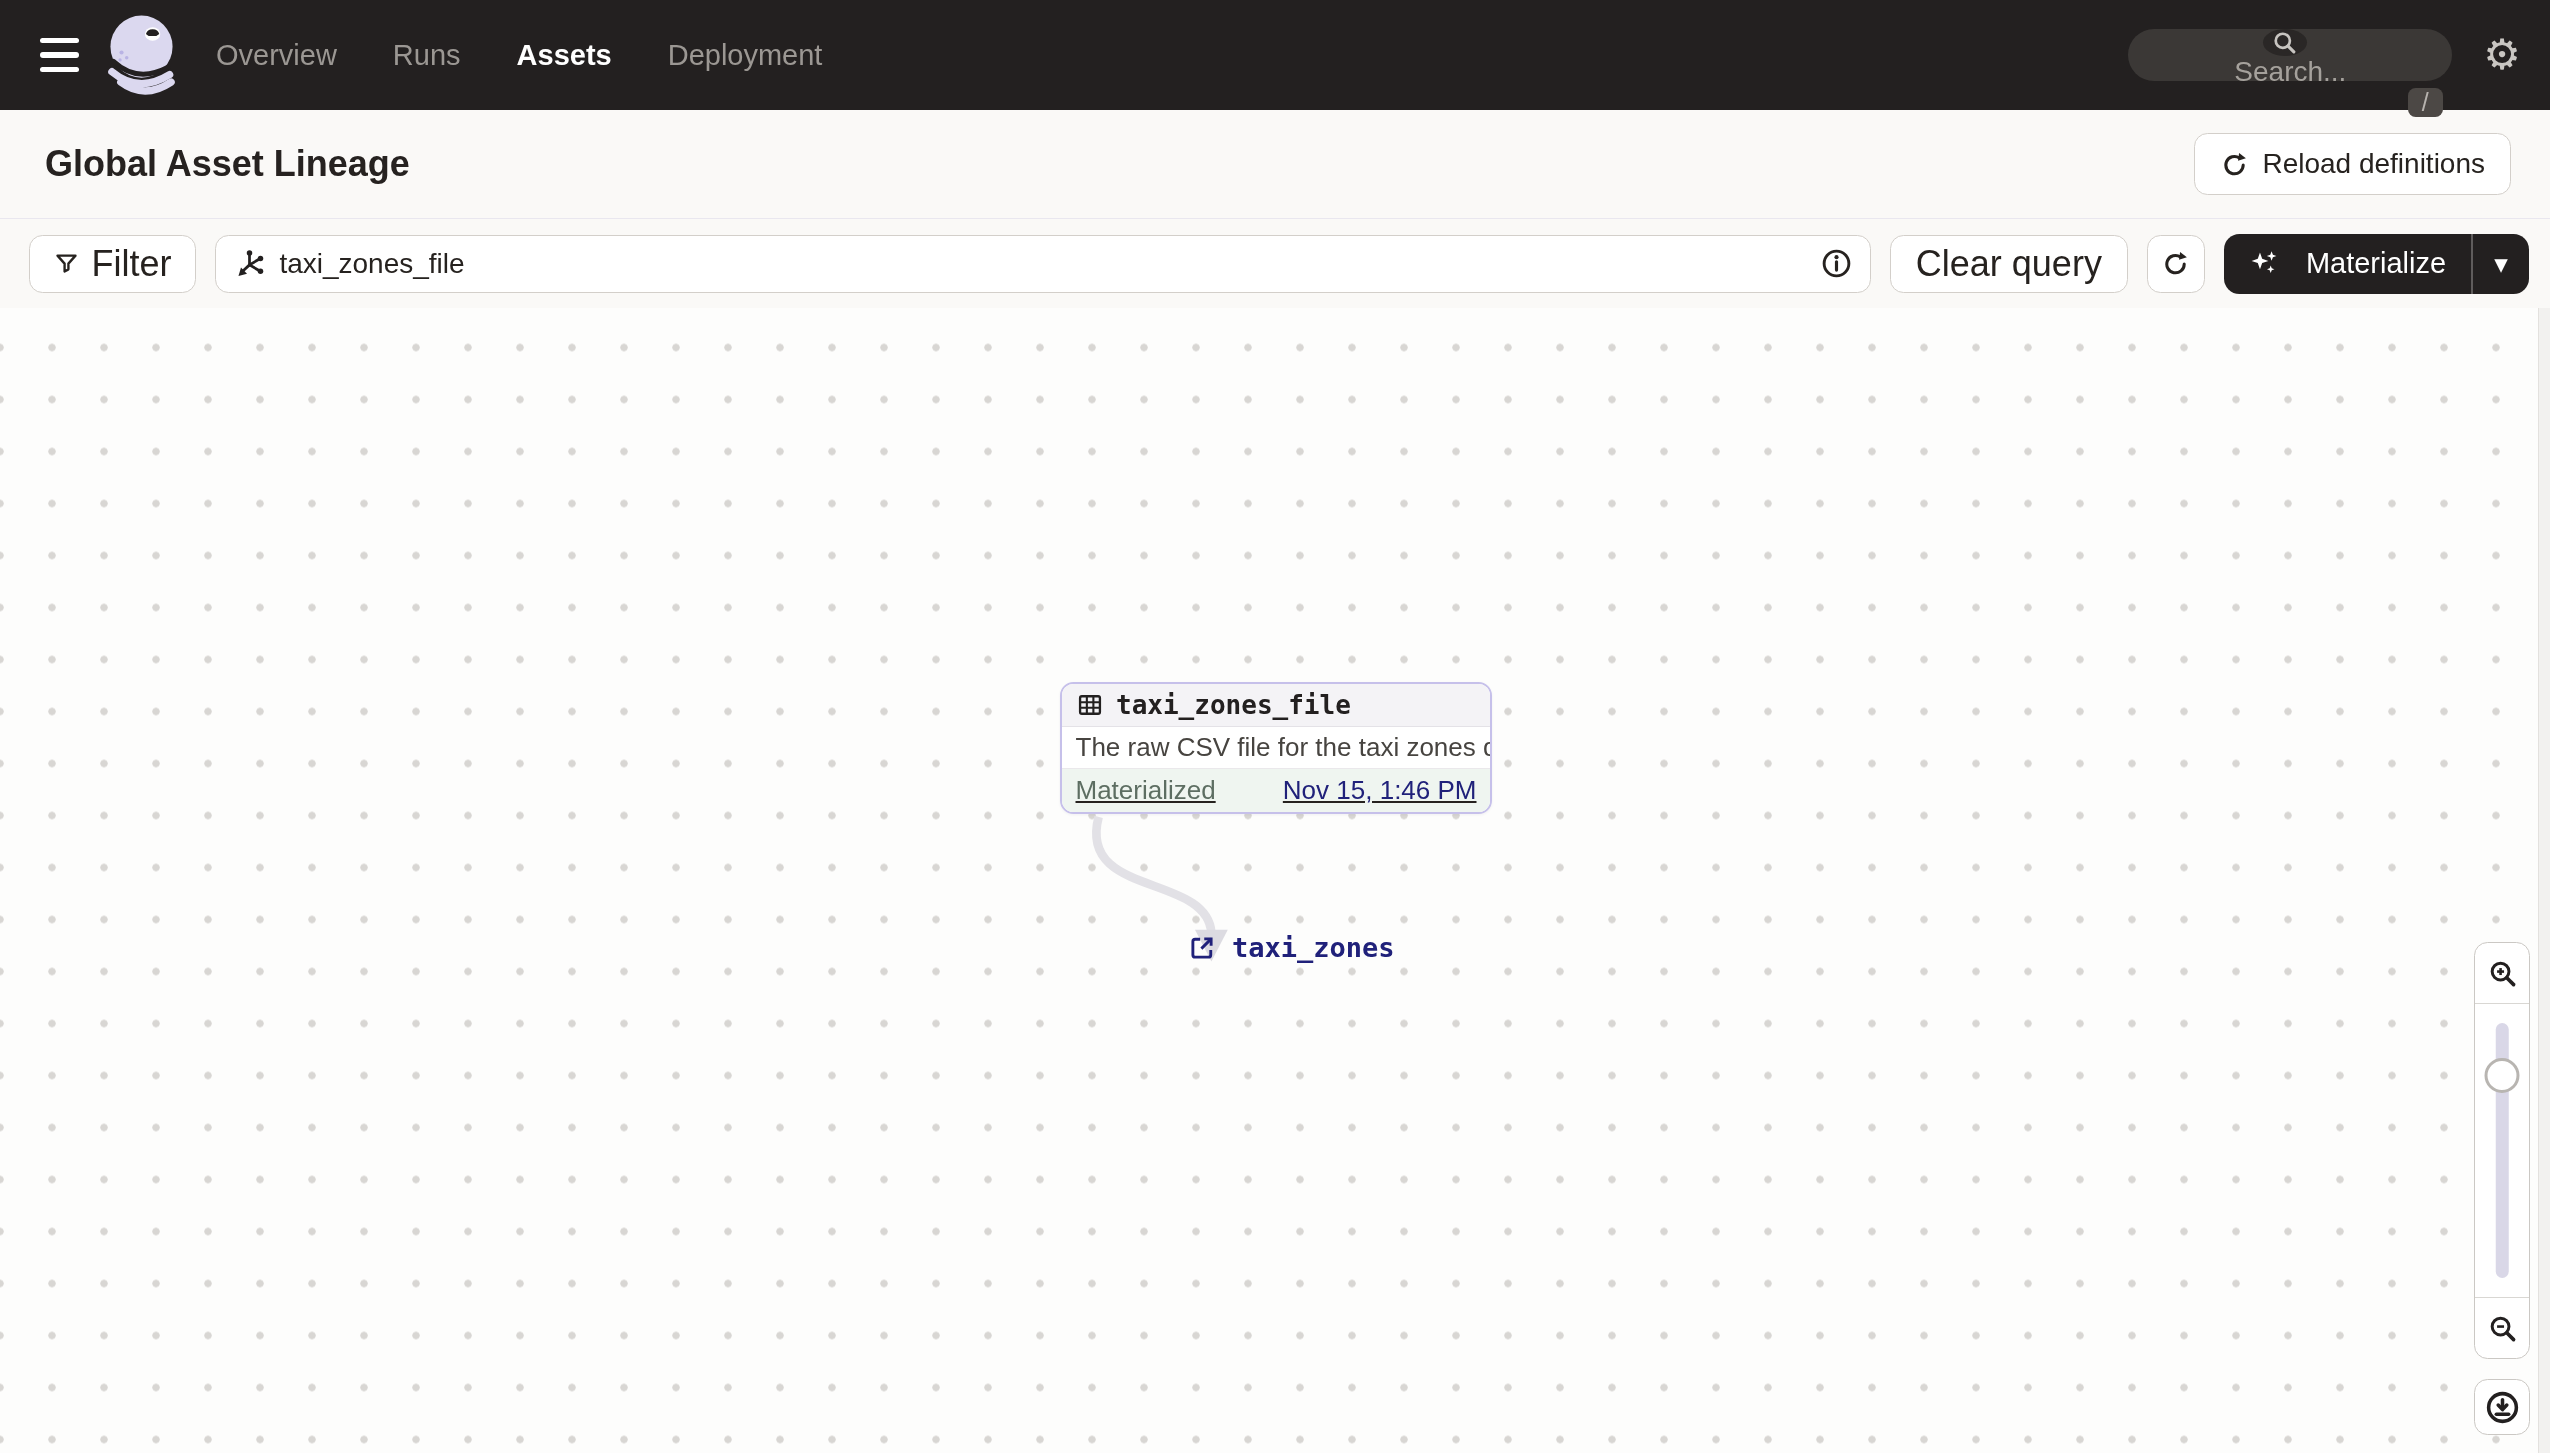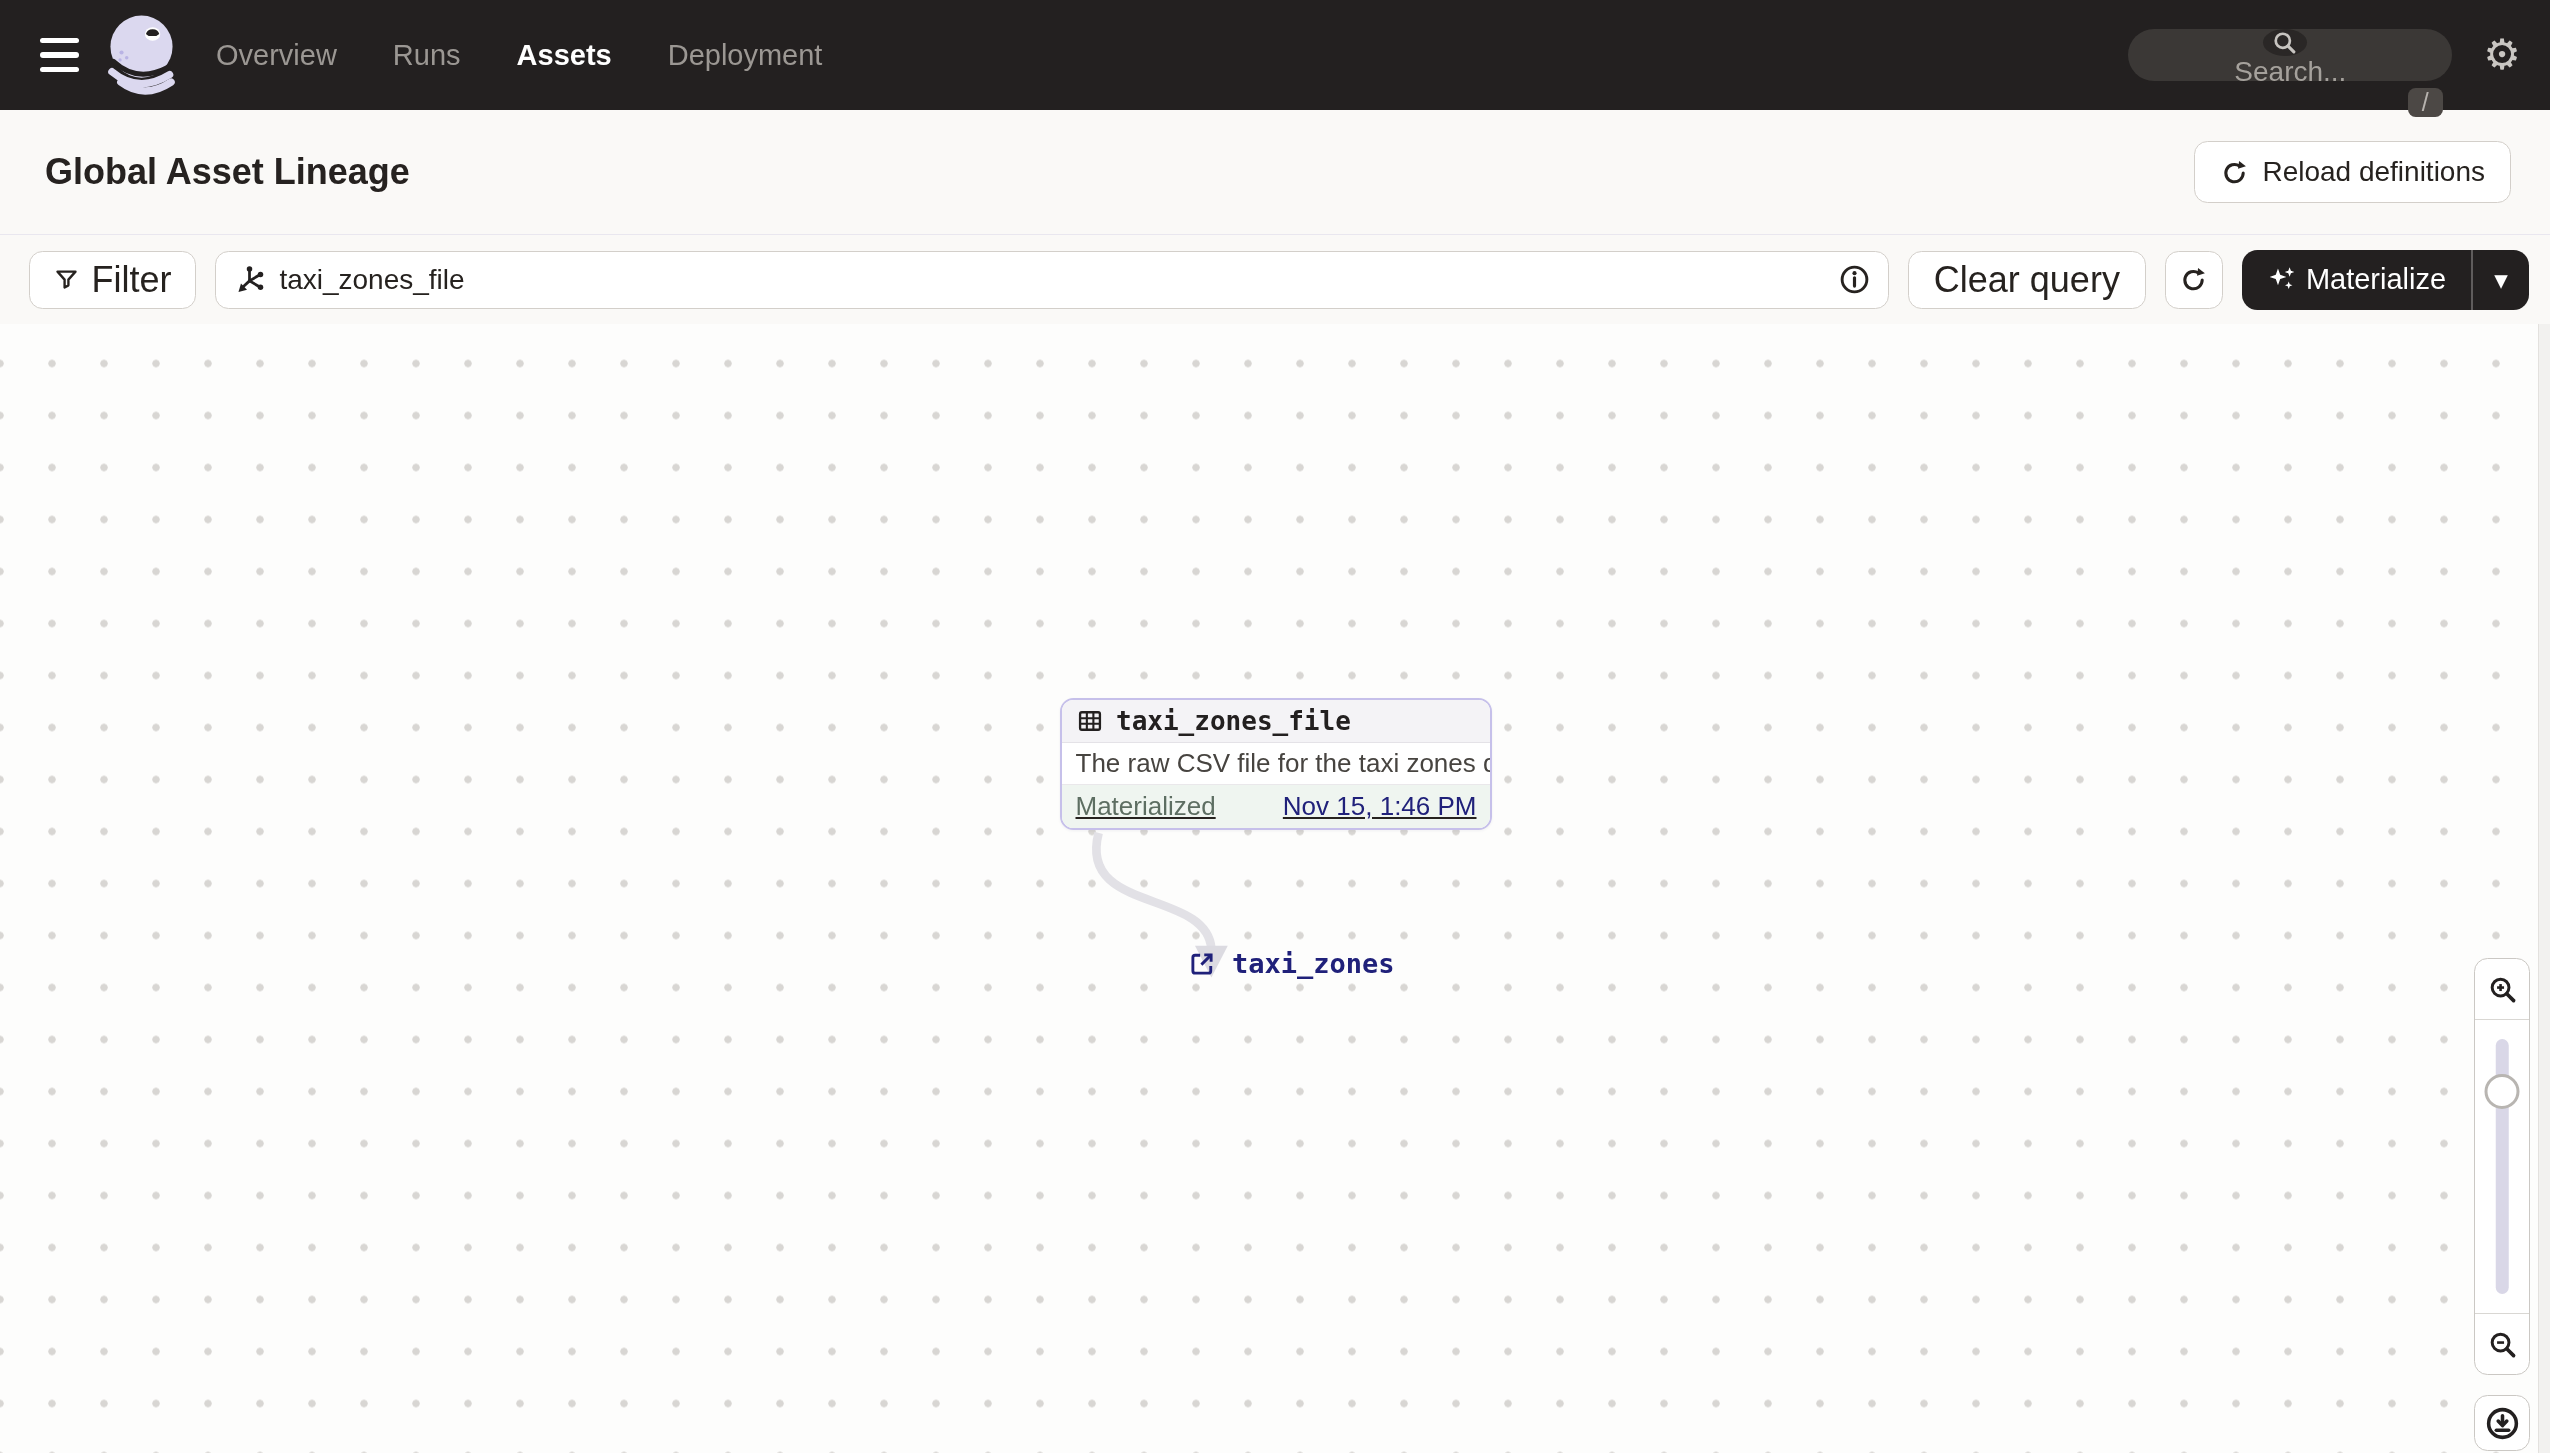--- a/index.html
+++ b/index.html
@@ -39,21 +39,21 @@
   .slash-badge {
     margin-left: auto; margin-right: 9.6px;
     width: 35px; height: 39px; background: #4c4845; border-radius: 7.7px;
     color: #b7b3af; font-size: 25px;
     display: flex; align-items: center; justify-content: center;
   }
   .gear { font-size: 42px; color: #c9c6c2; margin-left: 31px; line-height: 1; cursor: pointer; }
 
   
   .page-header {
-    height: 125px;
+    height: 109px;
     display: flex; align-items: center; justify-content: space-between;
     padding: 0 39px 0 45px;
     border-bottom: 1.9px solid #e9e7ef;
     background: #faf9f7;
   }
   .page-title { font-size: 36px; font-weight: 700; color: #262220; }
   .reload-btn {
     display: flex; align-items: center; gap: 13.5px;
     height: 62px; padding: 0 25px;
     background: #ffffff; border: 1.9px solid #d3cfca; border-radius: 13.5px;
@@ -84,21 +84,21 @@
     font-family: "Liberation Sans", sans-serif;
     font-size: 28px; color: #26221f; background: transparent;
   }
   .clear-btn { padding: 0 25px; }
   .refresh-btn { width: 58px; }
   .materialize-btn {
     display: flex; align-items: stretch;
     background: #232020; border-radius: 15.4px; height: 60px;
     color: #ffffff; overflow: hidden; cursor: pointer;
   }
-  .mat-main { display: flex; align-items: center; gap: 8px; padding: 0 25px; font-size: 29px; font-weight: 500; }
+  .mat-main { display: flex; align-items: center; gap: 26px; padding: 0 25px; font-size: 29px; font-weight: 500; }
   .mat-divider { width: 1.9px; background: rgba(250,249,247,0.28); }
   .mat-caret { width: 56px; display: flex; align-items: center; justify-content: center; font-size: 27px; }
 
   
   .canvas {
     position: relative;
     height: 1146px;
     background-color: #fdfdfc;
     background-image: radial-gradient(circle, #d8d6d3 3.4px, transparent 4px);
     background-size: 52px 52px;

